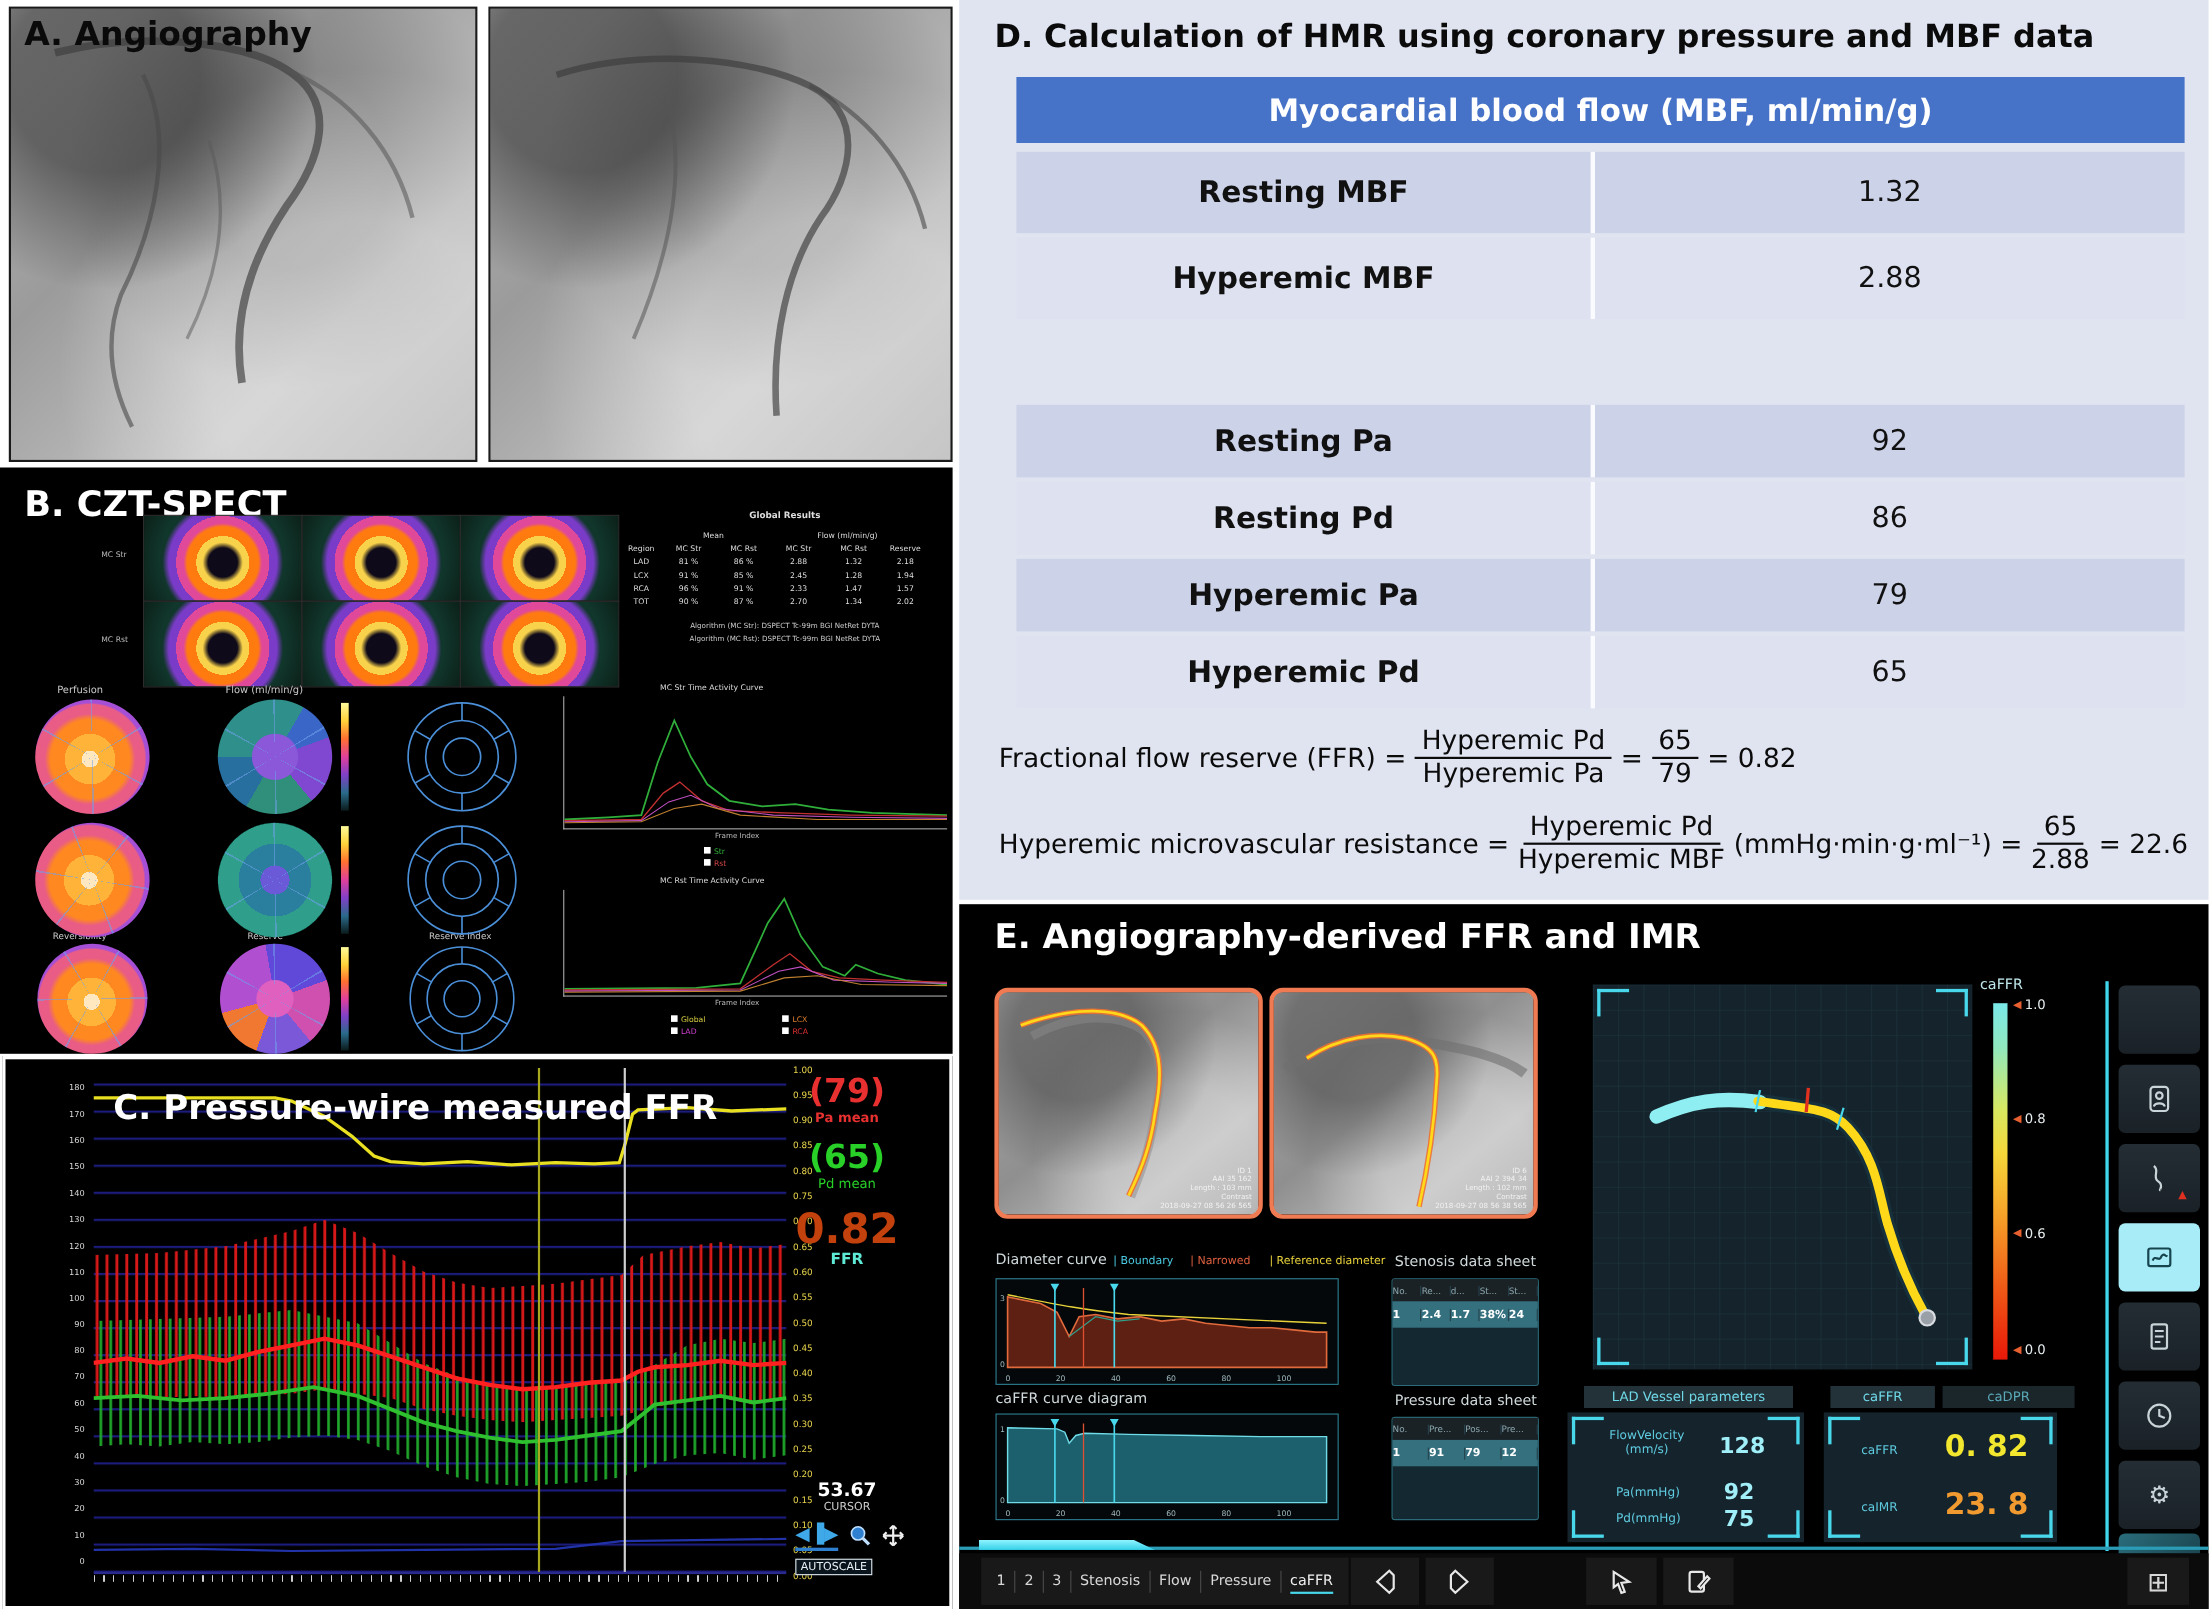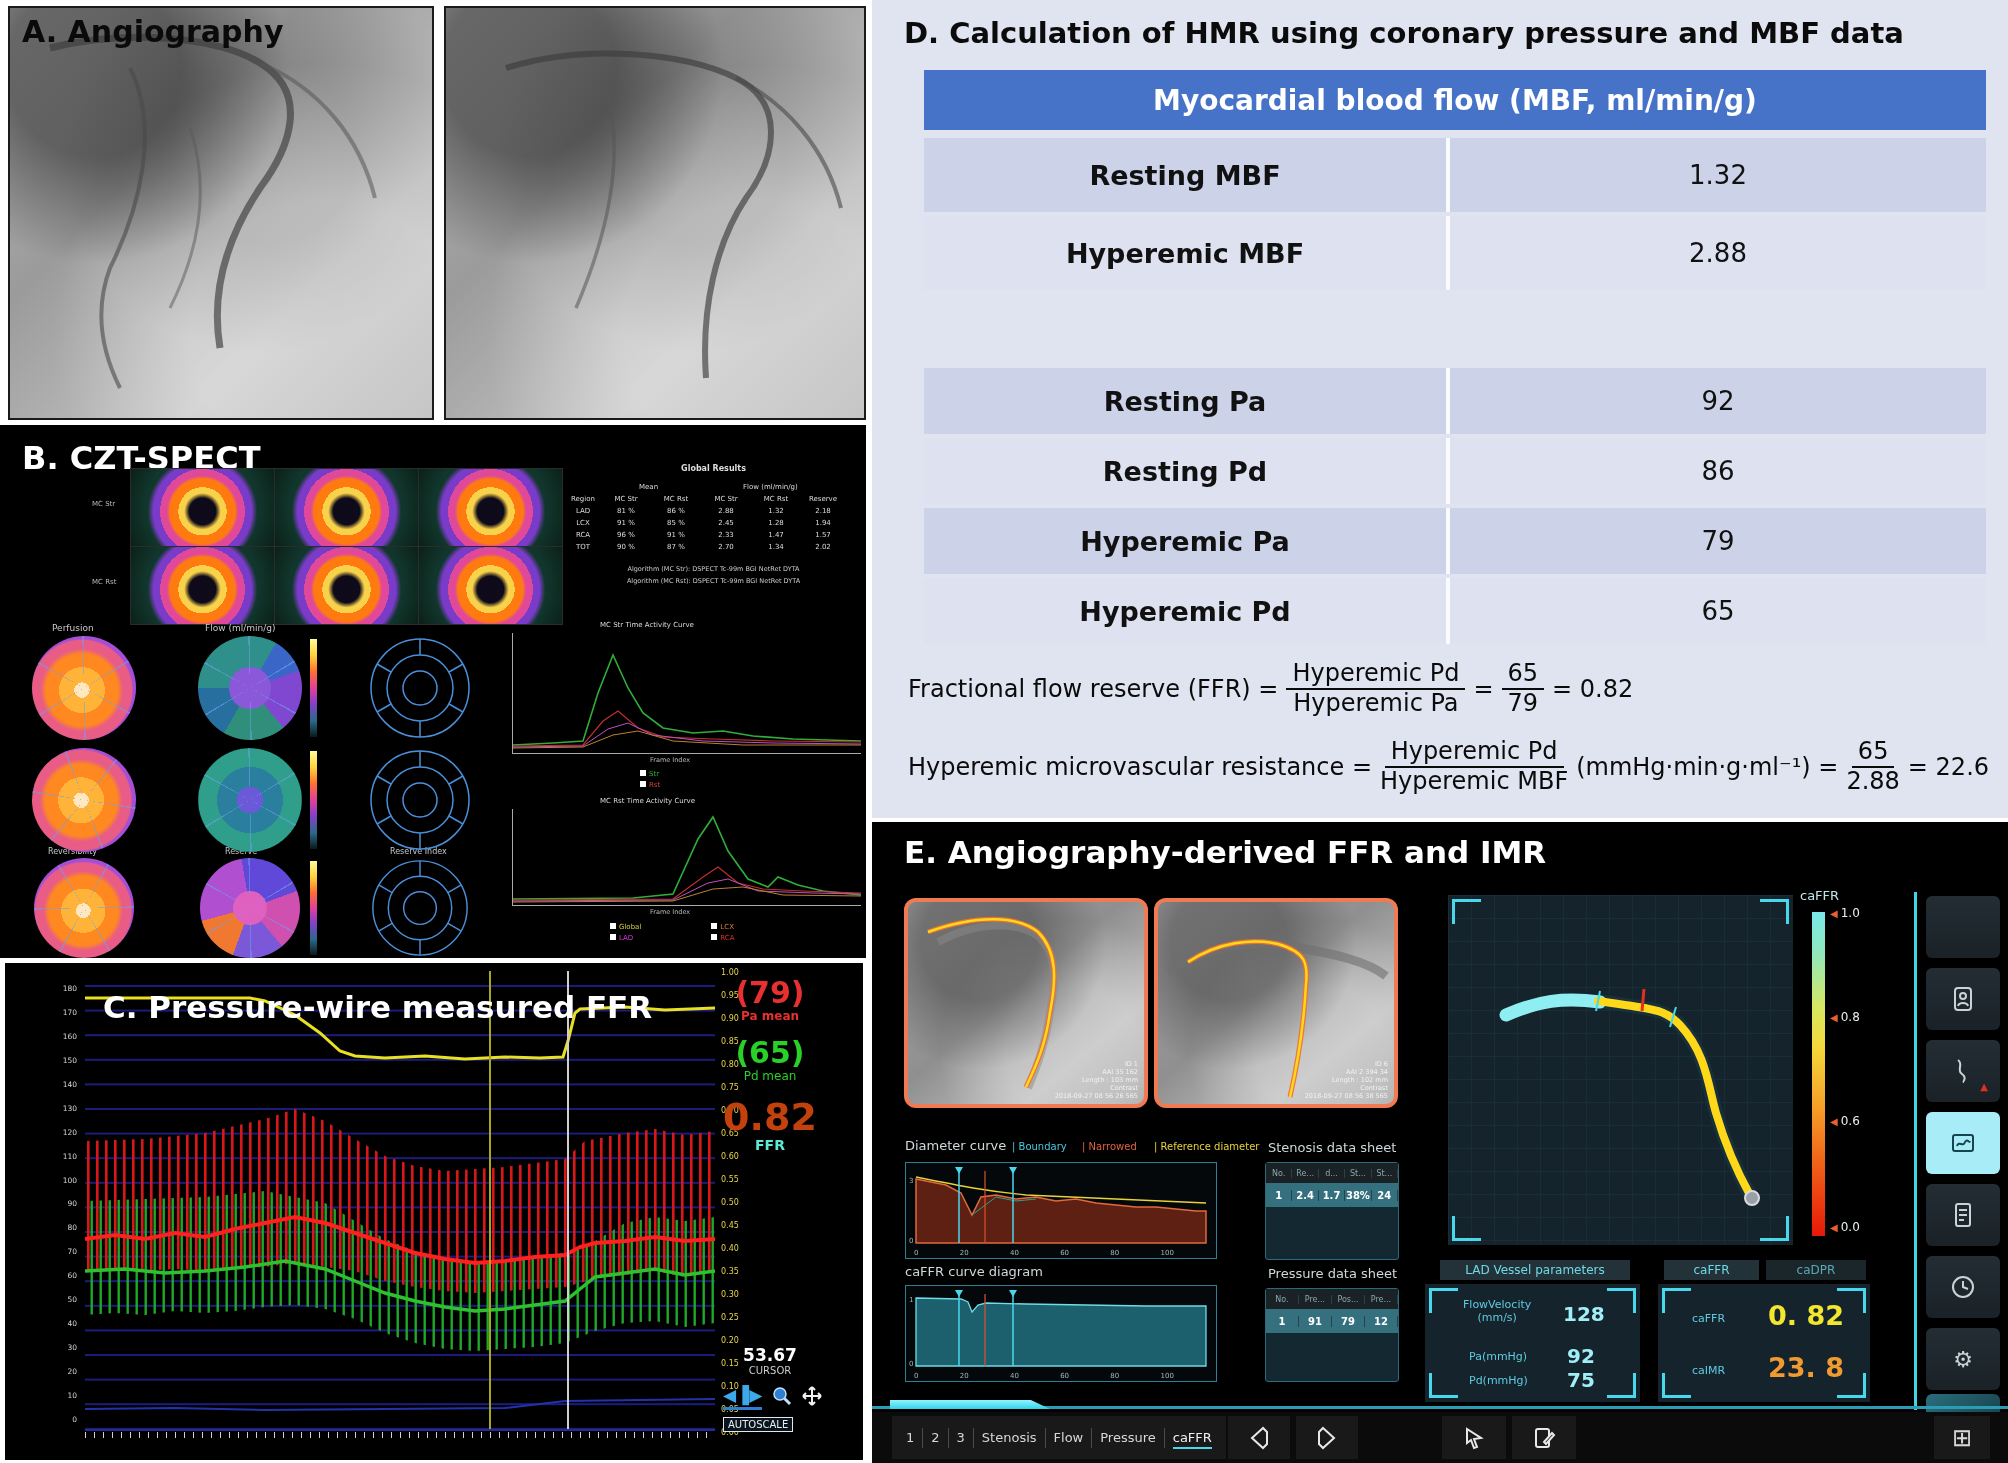--- a/index.html
+++ b/index.html
@@ -60,21 +60,21 @@
   .thumb{position:absolute;border:4px solid #f07b52;border-radius:12px;overflow:hidden;
     background:
       radial-gradient(circle at 30% 20%, rgba(60,60,60,.5) 0 25%, rgba(0,0,0,0) 55%),
       radial-gradient(circle at 70% 75%, rgba(230,230,230,.4) 0 30%, rgba(0,0,0,0) 60%),
       linear-gradient(140deg,#ababab,#8f8f8f 45%,#bdbdbd 75%,#9d9d9d);}
   .meta{position:absolute;right:6px;bottom:4px;text-align:right;color:#f2f2f2;font-size:6.5px;line-height:8px;}
   .eplot{position:absolute;background:#04080a;border:1px solid #2e7f93;}
   .elab{color:#cfd8da;font-size:13px;}
   .esheet{position:absolute;border:1px solid #2b6a78;background:#132830;border-radius:3px;}
   .esheet .hrow{display:flex;background:#1b2226;color:#8aa6ad;font-size:8px;height:20px;align-items:center;}
-  .esheet .hrow span,.esheet .drow2 span{flex:1;text-align:center;border-right:1px solid #26424c;overflow:hidden;}
+  .esheet .hrow span,.esheet .drow2 span{flex:1;text-align:left;border-right:1px solid #26424c;overflow:hidden;}
   .esheet .drow2{display:flex;background:#35707f;color:#fff;font-weight:bold;font-size:10px;height:24px;align-items:center;}
   .xticks{position:absolute;display:flex;justify-content:space-between;color:#9fb8bd;font-size:7px;}
   .corner{position:absolute;width:26px;height:22px;border:3px solid #49d7ec;}
   .c-tl{border-right:none;border-bottom:none;} .c-tr{border-left:none;border-bottom:none;}
   .c-bl{border-right:none;border-top:none;}  .c-br{border-left:none;border-top:none;}
   .ebox{position:absolute;background:#15242c;}
   .eboxhead{position:absolute;background:#233238;color:#6fd8e8;font-size:12px;display:flex;align-items:center;justify-content:center;}
   .plabel{color:#5fcbe0;font-size:11px;line-height:13px;}
   .pval{color:#9feef8;font-size:20px;font-weight:bold;}
   .sbtn{position:absolute;width:74px;height:62px;background:linear-gradient(#232d33,#1a2228);border-radius:6px;
@@ -614,21 +614,21 @@
         <span>FlowVelocity</span><br><span>(mm/s)</span>
       </div>
       <div class="abs pval" style="left:138px;top:18px;">128</div>
       <div class="abs plabel" style="left:44px;top:66px;">Pa(mmHg)</div>
       <div class="abs pval" style="left:142px;top:60px;">92</div>
       <div class="abs plabel" style="left:44px;top:90px;">Pd(mmHg)</div>
       <div class="abs pval" style="left:142px;top:84px;">75</div>
     </div>
 
     <div class="eboxhead" style="left:792px;top:438px;width:95px;height:20px;">caFFR</div>
-    <div class="eboxhead" style="left:894px;top:438px;width:100px;height:20px;background:#1b262b;color:#5aa8b8;">caDPR</div>
+    <div class="eboxhead" style="left:894px;top:438px;width:120px;height:20px;background:#1b262b;color:#5aa8b8;">caDPR</div>
     <div class="ebox" style="left:786px;top:462px;width:212px;height:118px;">
       <div class="corner c-tl" style="left:4px;top:4px;"></div>
         <div class="corner c-tr" style="right:4px;top:4px;"></div>
       <div class="corner c-bl" style="left:4px;bottom:4px;"></div>
         <div class="corner c-br" style="right:4px;bottom:4px;"></div>
       <div class="abs plabel" style="left:34px;top:28px;">caFFR</div>
       <div class="abs" style="left:110px;top:16px;font-size:27px;font-weight:bold;color:#f2e72e;">0. 82</div>
       <div class="abs plabel" style="left:34px;top:80px;">caIMR</div>
       <div class="abs" style="left:110px;top:68px;font-size:27px;font-weight:bold;color:#f09a30;">23. 8</div>
     </div>

